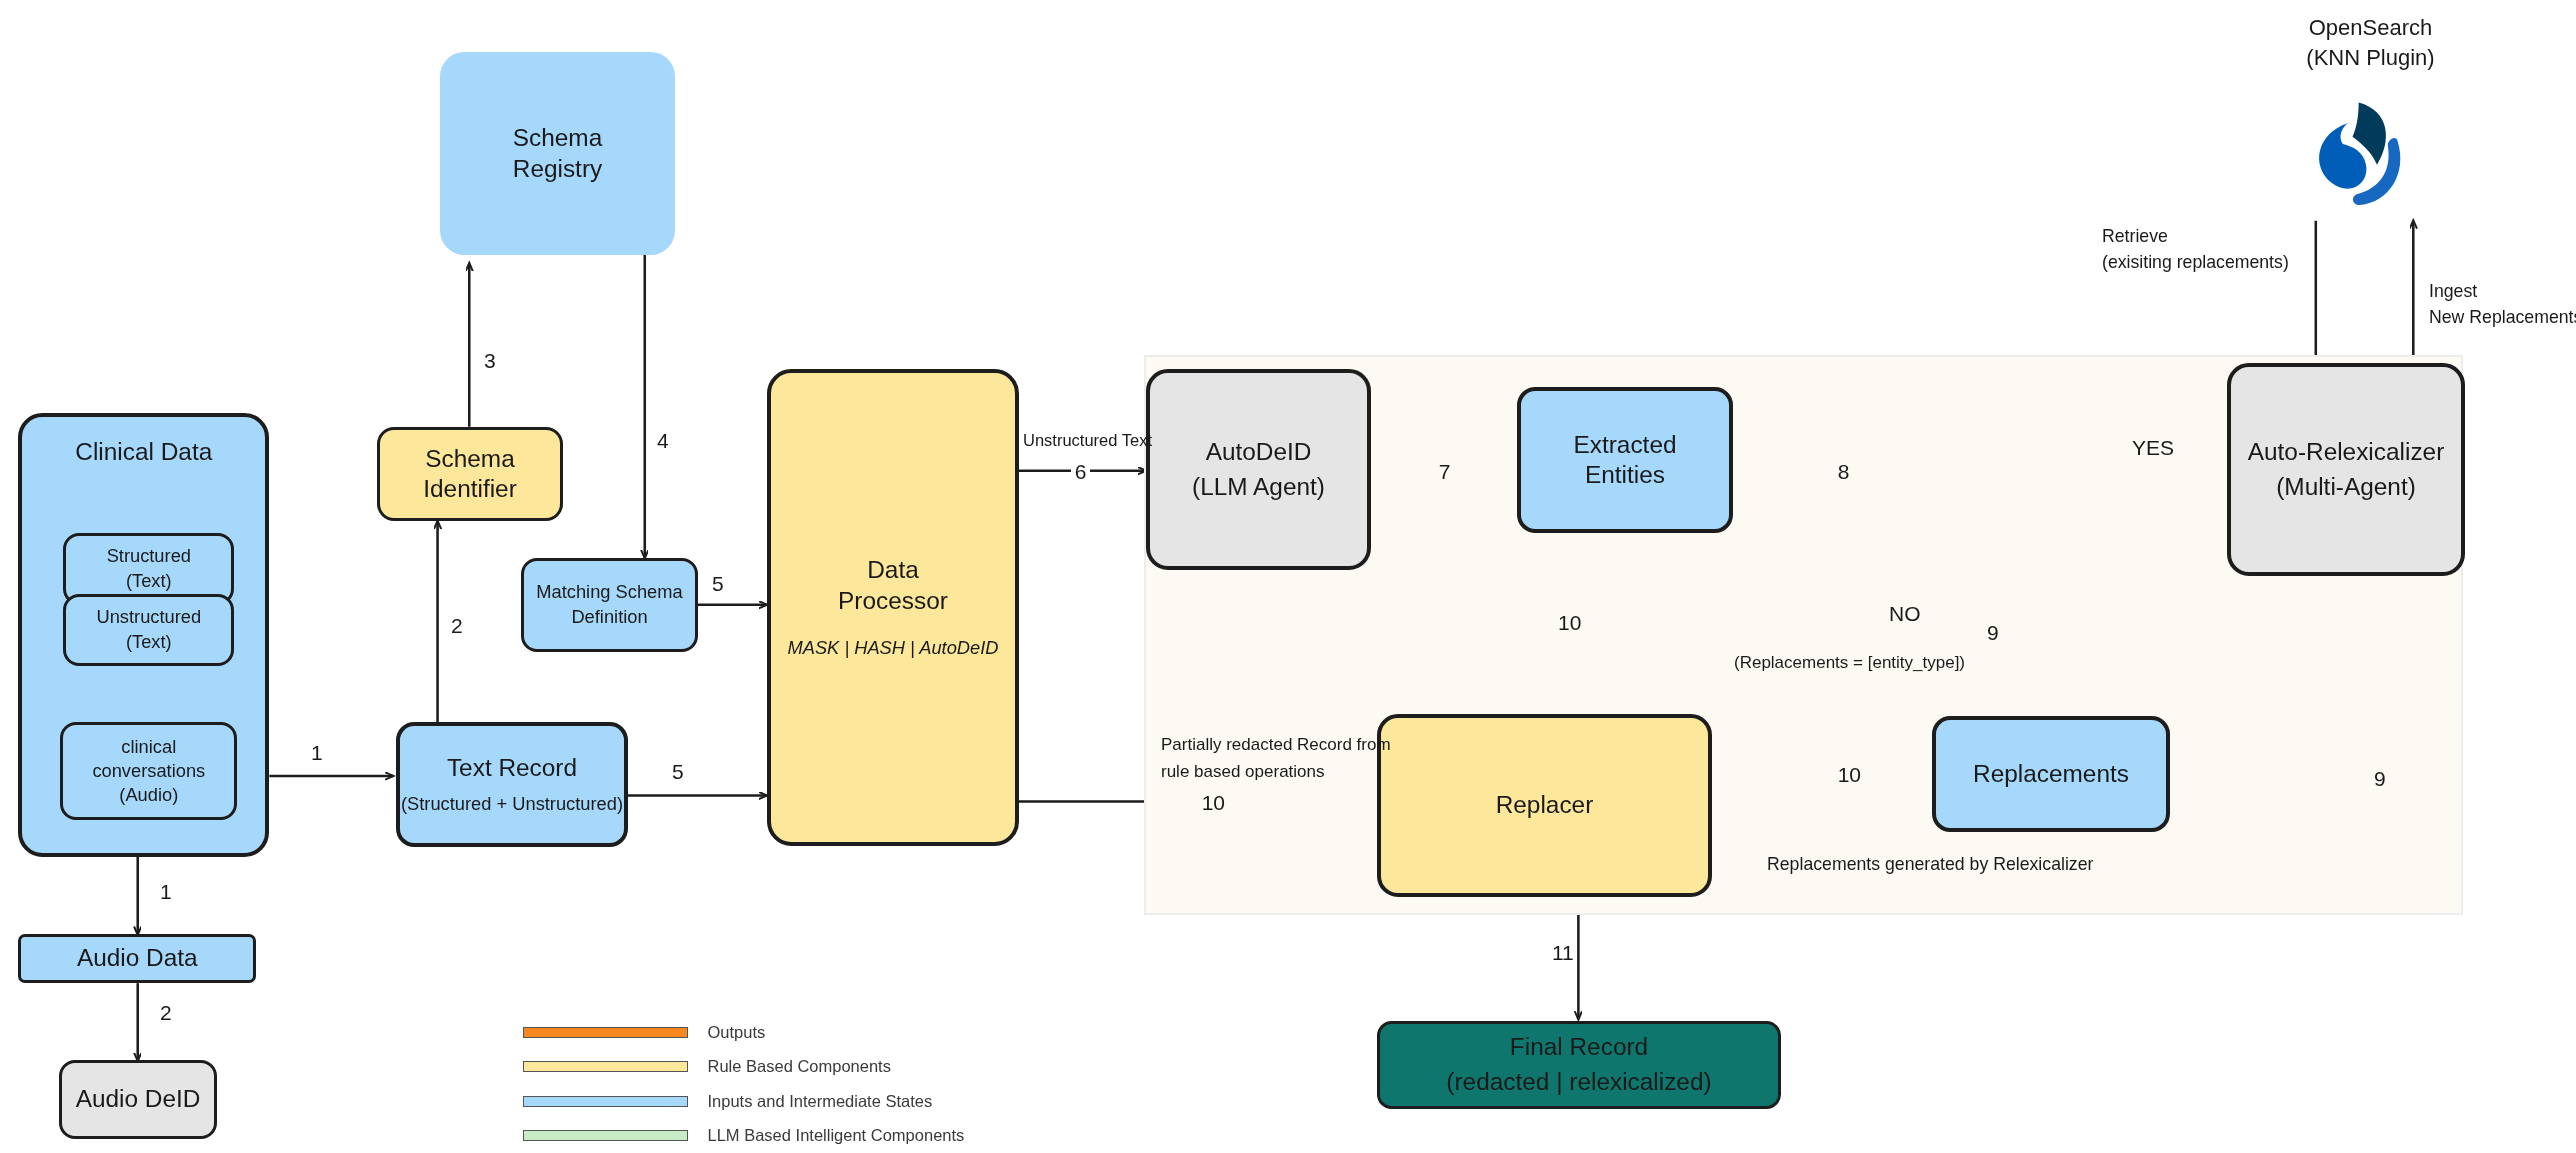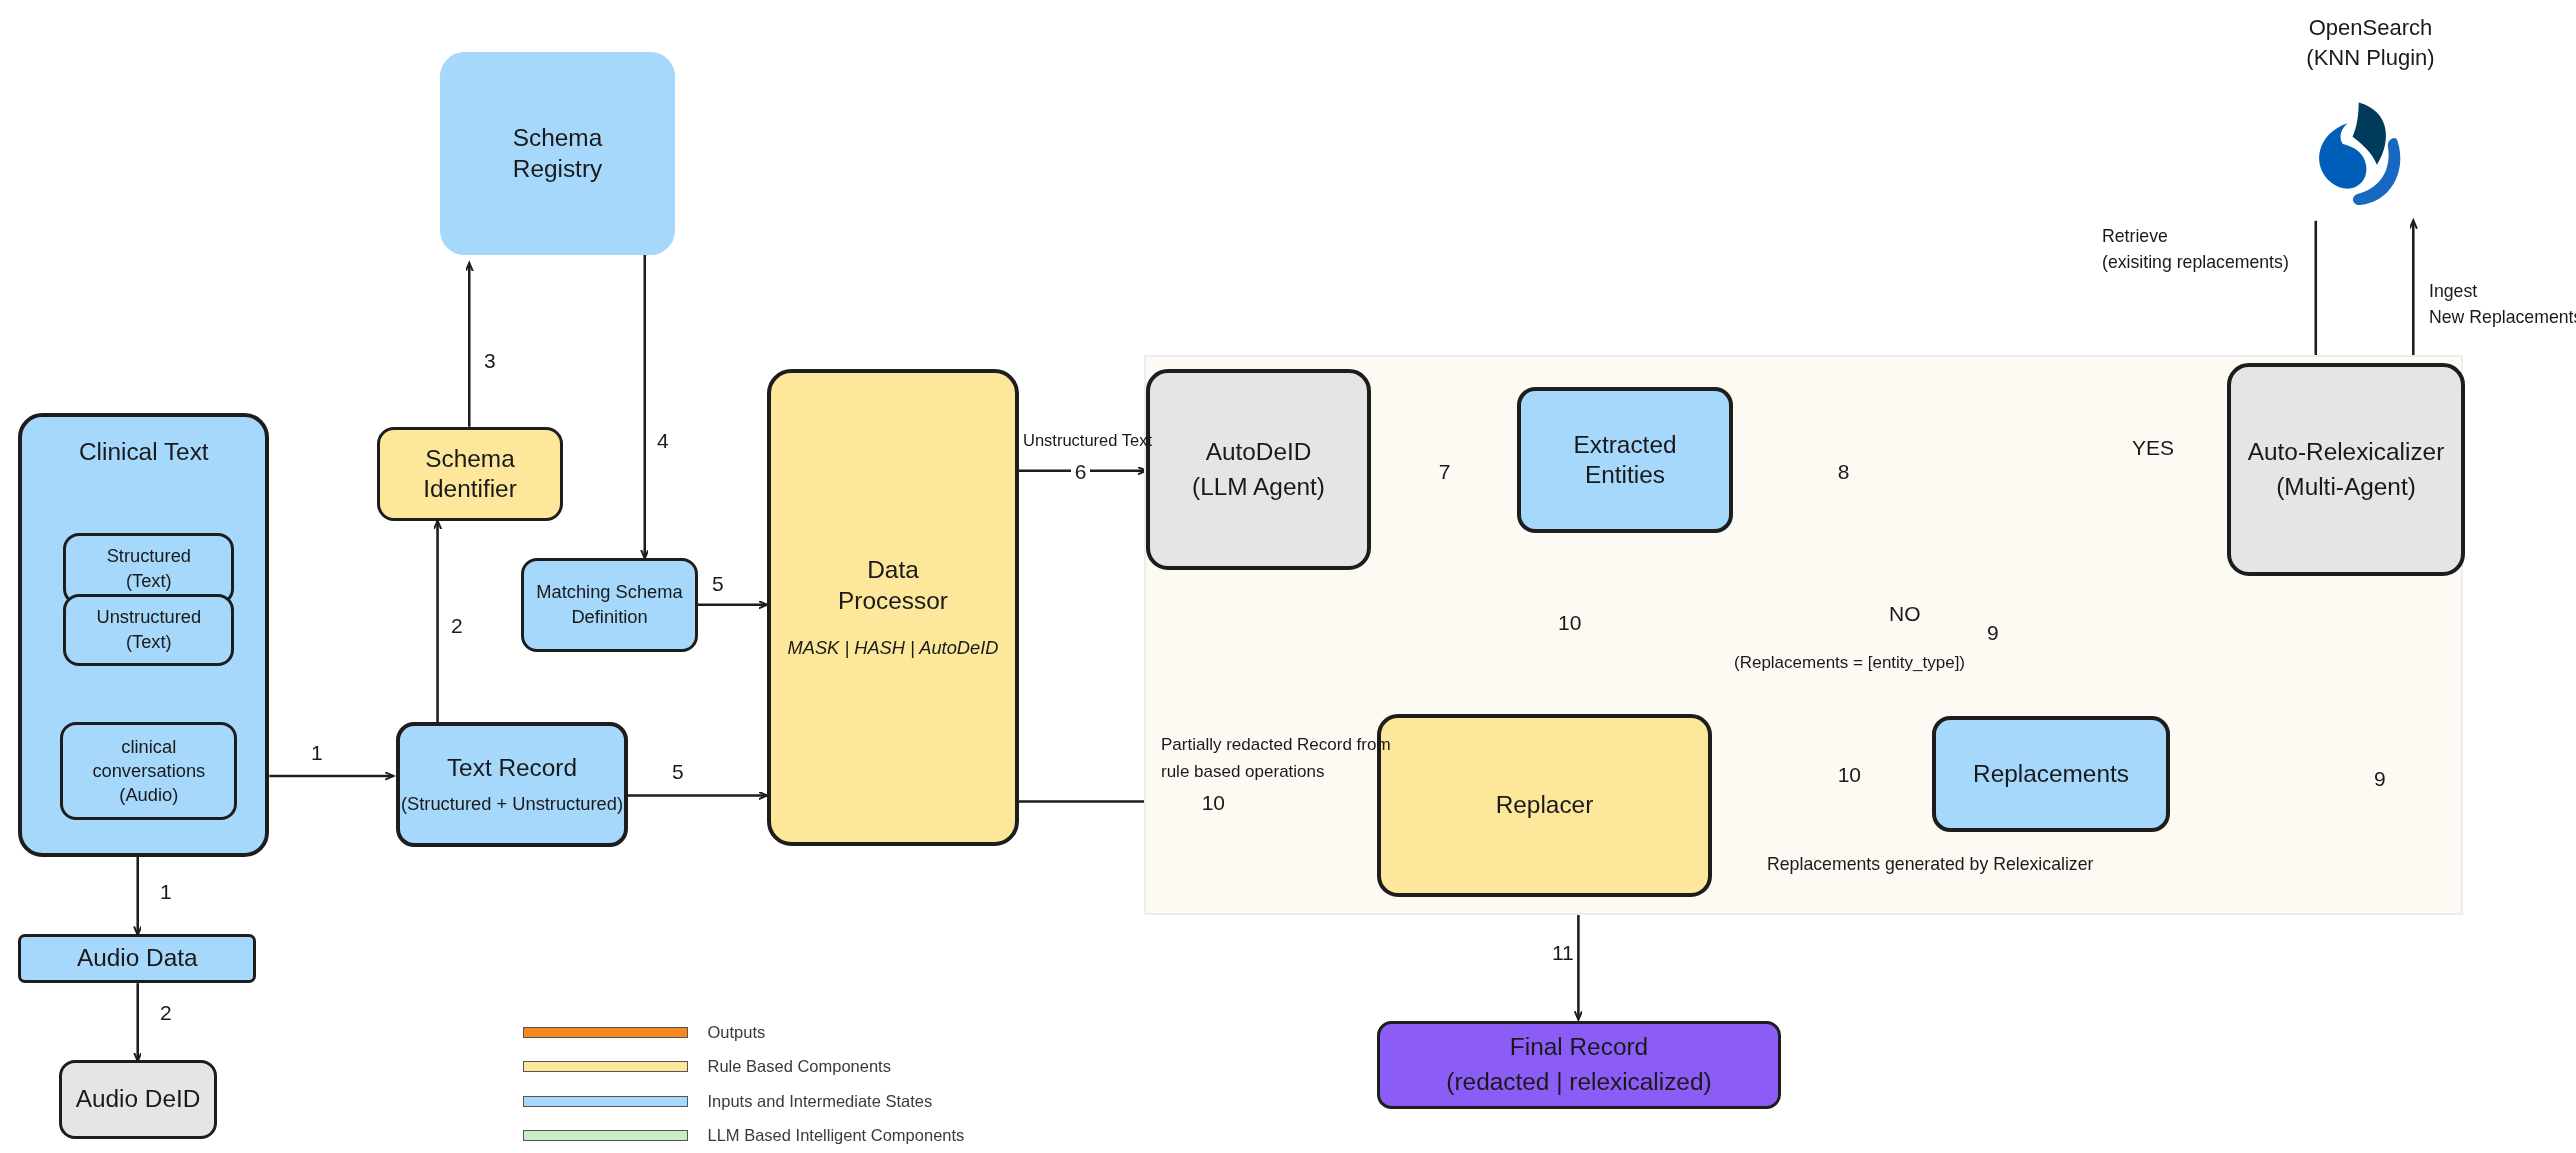--- a/index.html
+++ b/index.html
@@ -7,21 +7,21 @@
        font-family:"Liberation Sans","DejaVu Sans",sans-serif;color:#1a1a1a;}
   #canvas{position:absolute;inset:0;}
   svg#wires{position:absolute;left:0;top:0;width:2576px;height:1154px;pointer-events:none;}
 
   .node{position:absolute;box-sizing:border-box;border:4.3px solid #1d1d1d;
         display:flex;flex-direction:column;align-items:center;justify-content:center;
         text-align:center;line-height:1.25;z-index:3;}
   .blue{background:#a5d8fb;}
   .yellow{background:#fce79a;}
   .green{background:#e5e5e5;}
-  .orange{background:#8b5cf6;}
+  .orange{background:#0f766e;}
 
   .title{font-size:24.4px;}
   .sub{font-size:18.3px;margin-top:9.8px;}
   .small{font-size:18.3px;}
 
   .panel{position:absolute;background:#fdfaf4;border:2.4px solid #ededed;z-index:1;}
 
   .lbl{position:absolute;font-size:17.7px;line-height:1.3;z-index:4;white-space:nowrap;}
   .lbl.num{font-size:21px;}
 
@@ -88,21 +88,21 @@
       <path d="M2590,1470 L2590,1672"></path>
 
       <path d="M3800,362 L3800,596"></path>
 
       <path d="M3960,596 L3960,362"></path>
     </g>
   </svg>
 
   <div class="node blue" style="left:18.3px;top:413px;width:251px;height:444px;border-radius:24.4px;
               justify-content:flex-start;padding-top:19.5px;">
-    <div class="title">Clinical Text</div>
+    <div class="title">Clinical Data</div>
 
     <div class="node blue" style="position:absolute;left:41px;top:116px;width:171px;height:72px;border-radius:16px;border-width:3px;">
       <div class="small">Structured</div>
       <div class="small" style="margin-top:2.4px;">(Text)</div>
     </div>
 
     <div class="node blue" style="position:absolute;left:41px;top:177px;width:171px;height:72px;border-radius:16px;border-width:3px;">
       <div class="small">Unstructured</div>
       <div class="small" style="margin-top:2.4px;">(Text)</div>
     </div>

